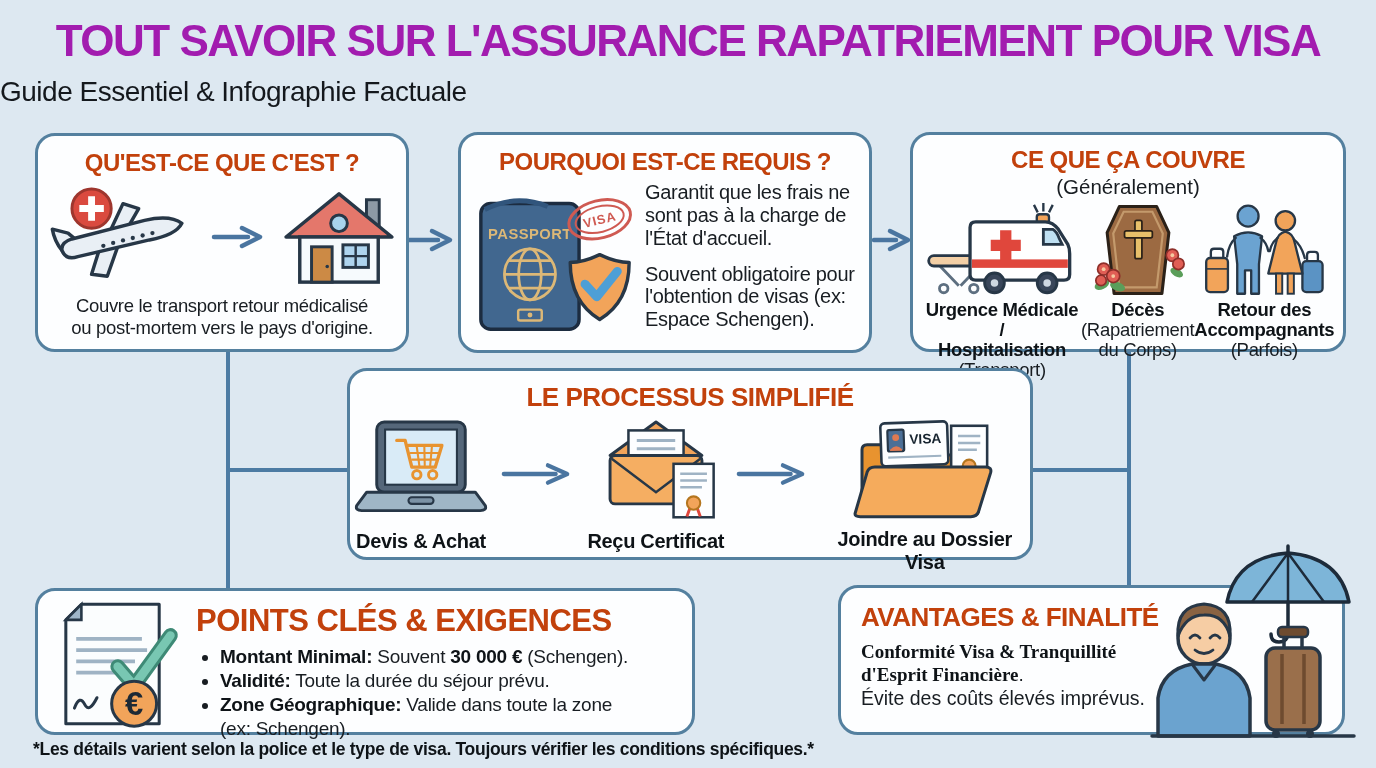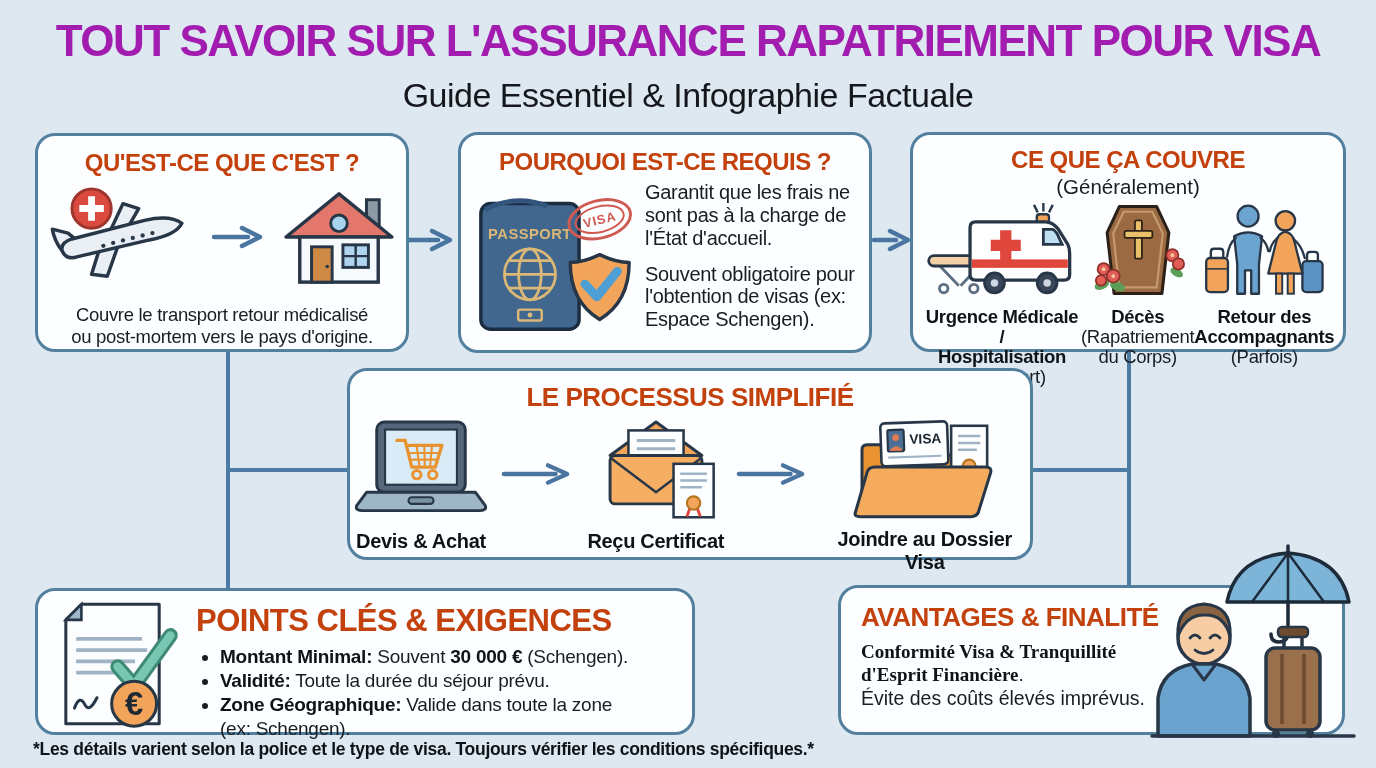--- a/index.html
+++ b/index.html
@@ -2,53 +2,53 @@
 <html><head>
 <meta charset="utf-8">
 <style>
   html,body{margin:0;padding:0;background:#dde8f1;}
   .canvas{position:relative;width:1376px;height:768px;background:#dde8f1;overflow:hidden;
           font-family:"Liberation Sans",sans-serif;color:#15191e;}
   .canvas svg text{font-family:"Liberation Sans",sans-serif;}
 
   .page-title{position:absolute;left:0;right:0;top:16px;text-align:center;
               font-size:44px;font-weight:800;letter-spacing:-1.5px;color:#a21caf;white-space:nowrap;}
-  .page-subtitle{position:absolute;left:0;right:0;top:76px;text-align:center;
-              font-size:34px;font-weight:500;letter-spacing:-0.5px;color:#14181d;}
+  .page-subtitle{position:absolute;left:0;right:0;top:76px;text-align:left;
+              font-size:28px;font-weight:500;letter-spacing:-0.5px;color:#14181d;}
 
   .box{position:absolute;background:#fdfeff;border:3px solid #54809f;border-radius:20px;box-sizing:border-box;}
   .box h2{margin:0;font-size:24px;font-weight:800;letter-spacing:-0.5px;text-align:center;color:#c2410c;}
 
   .connector{position:absolute;background:#4c7ba3;z-index:0;}
   .connector.v{width:4px;}
   .connector.h{height:4px;}
   .box, .h-arrow{z-index:1;}
 
   .h-arrow{position:absolute;}
 
   
   #box-what{left:35px;top:133px;width:374px;height:219px;padding-top:13px;}
   .what-icons{display:flex;align-items:center;justify-content:center;gap:12px;height:116px;margin-top:2px;}
   .what-body{font-size:18.5px;letter-spacing:-0.3px;line-height:1.18;text-align:center;
-             white-space:pre-line;color:#181d22;margin-top:9px;}
+             white-space:pre-line;color:#181d22;margin-top:0;}
 
   
   #box-why{left:458px;top:132px;width:414px;height:221px;padding-top:13px;}
   .why-row{display:flex;align-items:center;gap:4px;padding:4px 8px 0 8px;}
   .why-text p{font-size:20px;line-height:1.14;letter-spacing:-0.3px;margin:0 0 13px 0;
               white-space:pre-line;color:#181d22;}
 
   
   #box-coverage{left:910px;top:132px;width:436px;height:220px;padding-top:11px;}
   .cov-sub{text-align:center;font-size:20.5px;margin-top:1px;color:#181d22;}
   .cov-row{display:flex;justify-content:space-between;padding:4px 12px 0 10px;}
   .cov-col{text-align:center;}
   .cov-icon{height:94px;display:flex;align-items:flex-end;justify-content:center;}
   .cov-label{font-size:18.5px;font-weight:800;line-height:1.08;letter-spacing:-0.3px;
-             white-space:pre-line;margin-top:10px;color:#0e1317;}
+             white-space:pre-line;margin-top:3px;color:#0e1317;}
   .cov-note{font-size:18.5px;letter-spacing:-0.3px;line-height:1.08;white-space:pre-line;color:#181d22;}
 
   
   #box-process{left:347px;top:368px;width:686px;height:192px;padding-top:11px;}
   #box-process h2{font-size:26px;}
   .proc-row{display:flex;align-items:flex-start;justify-content:center;gap:8px;margin-top:4px;}
   .pstep{text-align:center;}
   .pstep-label{font-size:20px;font-weight:800;letter-spacing:-0.3px;margin-top:2px;color:#0e1317;}
   .parrow{margin-top:44px;}
 

